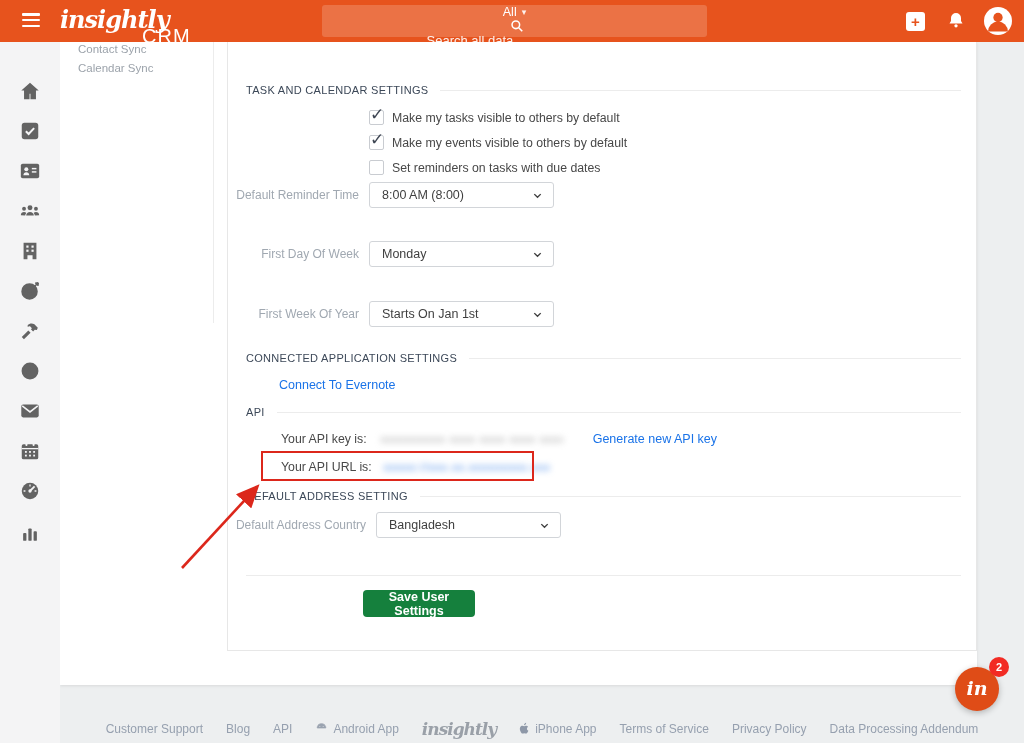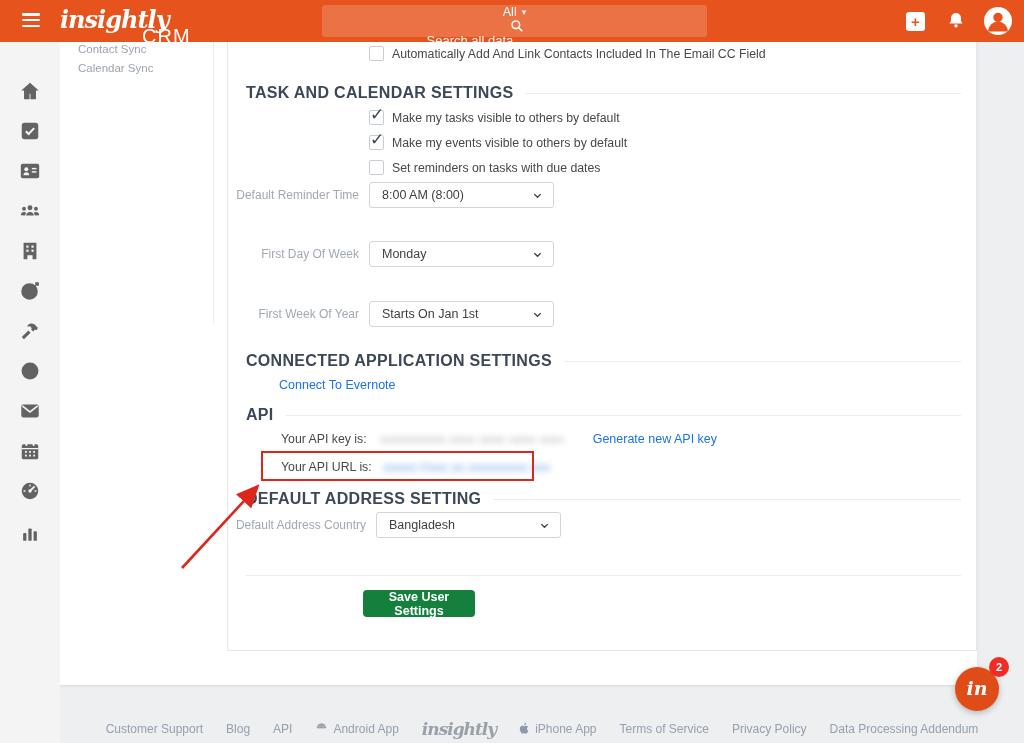--- a/index.html
+++ b/index.html
@@ -94,21 +94,21 @@
     font-size:17px; color:#3e4653; font-weight:bold;
   }
   .cb-label { margin-left:8px; font-size:12.3px; color:#484848; line-height:16px; }
 
   
   .sec-heading {
     position:absolute; left:18px; width:715px;
     display:flex; align-items:center;
   }
   .sec-heading .txt {
-    font-size:16px; font-weight:bold; color:#3c4858; letter-spacing:.3px;
+    font-size:11px; font-weight:normal; color:#3c4858; letter-spacing:.3px;
     white-space:nowrap;
   }
   .sec-heading .rule { flex:1; height:1px; background:#ececec; margin-left:12px; }
 
   
   .field-row { position:absolute; left:0; height:26px; }
   .field-label {
     position:absolute; right:619px; top:0; width:220px; text-align:right;
     font-size:12px; color:#a0a8b1; line-height:26px; white-space:nowrap;
   }
@@ -314,24 +314,20 @@
   </div>
 </div>
 
 <div class="panel">
   <div class="subnav-item" style="top:1px">Contact Sync</div>
   <div class="subnav-item" style="top:20px">Calendar Sync</div>
   <div class="subnav-divider"></div>
 
   <div class="card">
 
-    <div class="cb-row" style="top:4px">
-      <span class="cb"></span>
-      <span class="cb-label">Automatically Add And Link Contacts Included In The Email CC Field</span>
-    </div>
 
     <div class="sec-heading" style="top:42px">
       <span class="txt">TASK AND CALENDAR SETTINGS</span>
       <span class="rule"></span>
     </div>
 
     <div class="cb-row" style="top:68px">
       <span class="cb checked"></span>
       <span class="cb-label">Make my tasks visible to others by default</span>
     </div>

